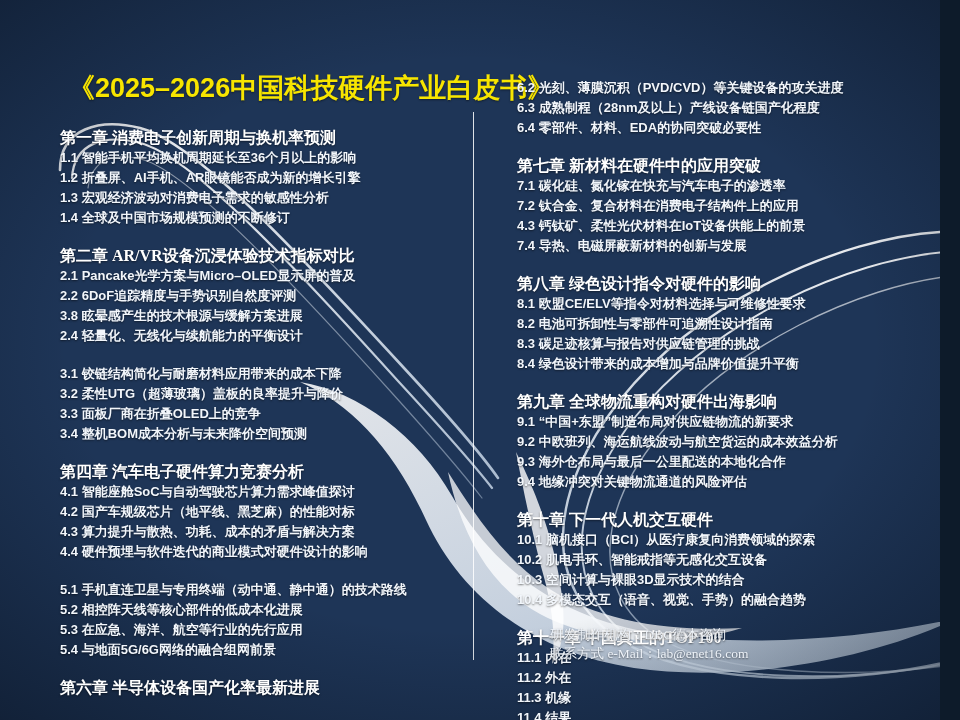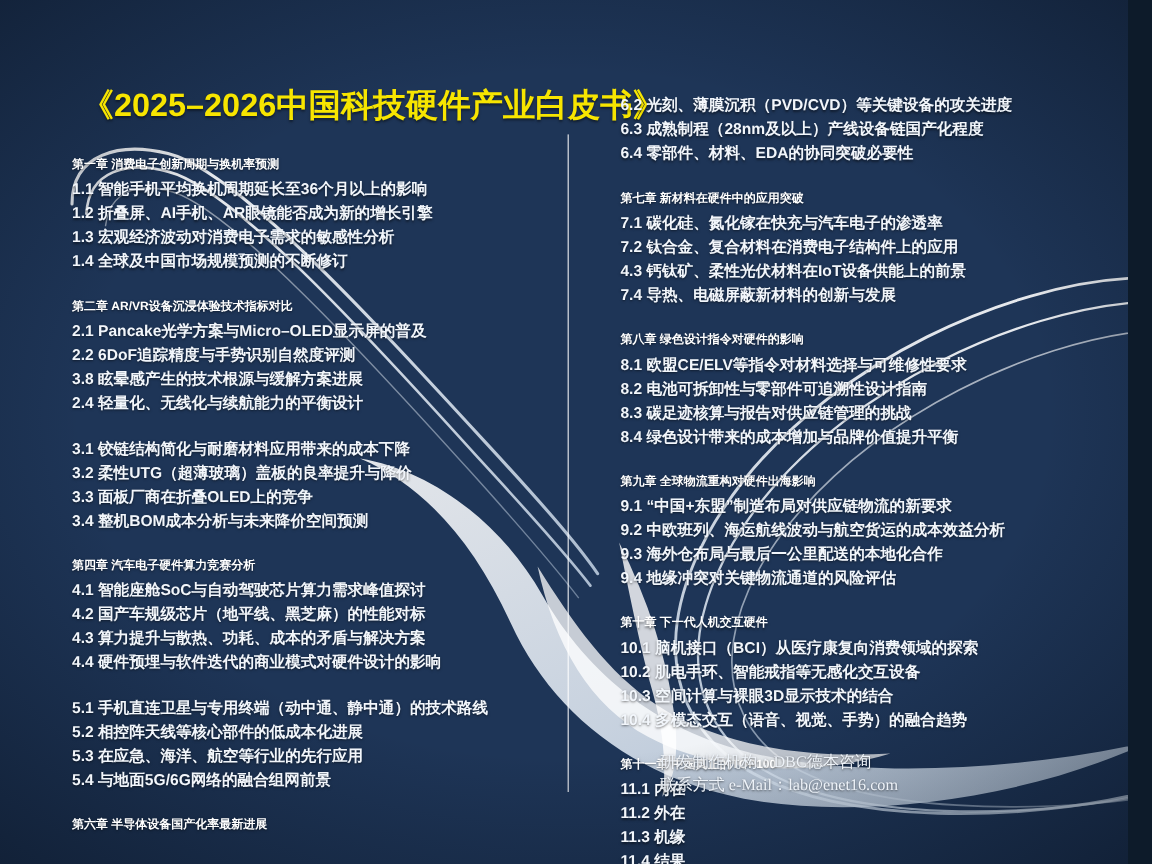--- a/index.html
+++ b/index.html
@@ -63,25 +63,26 @@
     z-index: 5;
   }
   #col-left  { left: 60px;  top: 128px; width: 400px; }
   #col-right { left: 517px; top: 78px;  width: 420px; }
 
   .chapter { margin-bottom: 18px; }
   .chapter:last-child { margin-bottom: 0; }
 
   .ch-head {
     color: #ffffff;
-    font-size: 10px;
+    font-size: 16px;
     font-weight: bold;
     line-height: 20px;
     white-space: nowrap;
     text-shadow: 0 1px 2px rgba(0,0,0,0.5);
+    font-family: Liberation Serif, serif;
   }
   .ch-item {
     color: #f2f6fb;
     font-size: 13px;
     font-weight: bold;
     line-height: 20px;
     white-space: nowrap;
     text-shadow: 0 1px 2px rgba(0,0,0,0.5);
   }
   .cont-block { margin-top: 0; }

